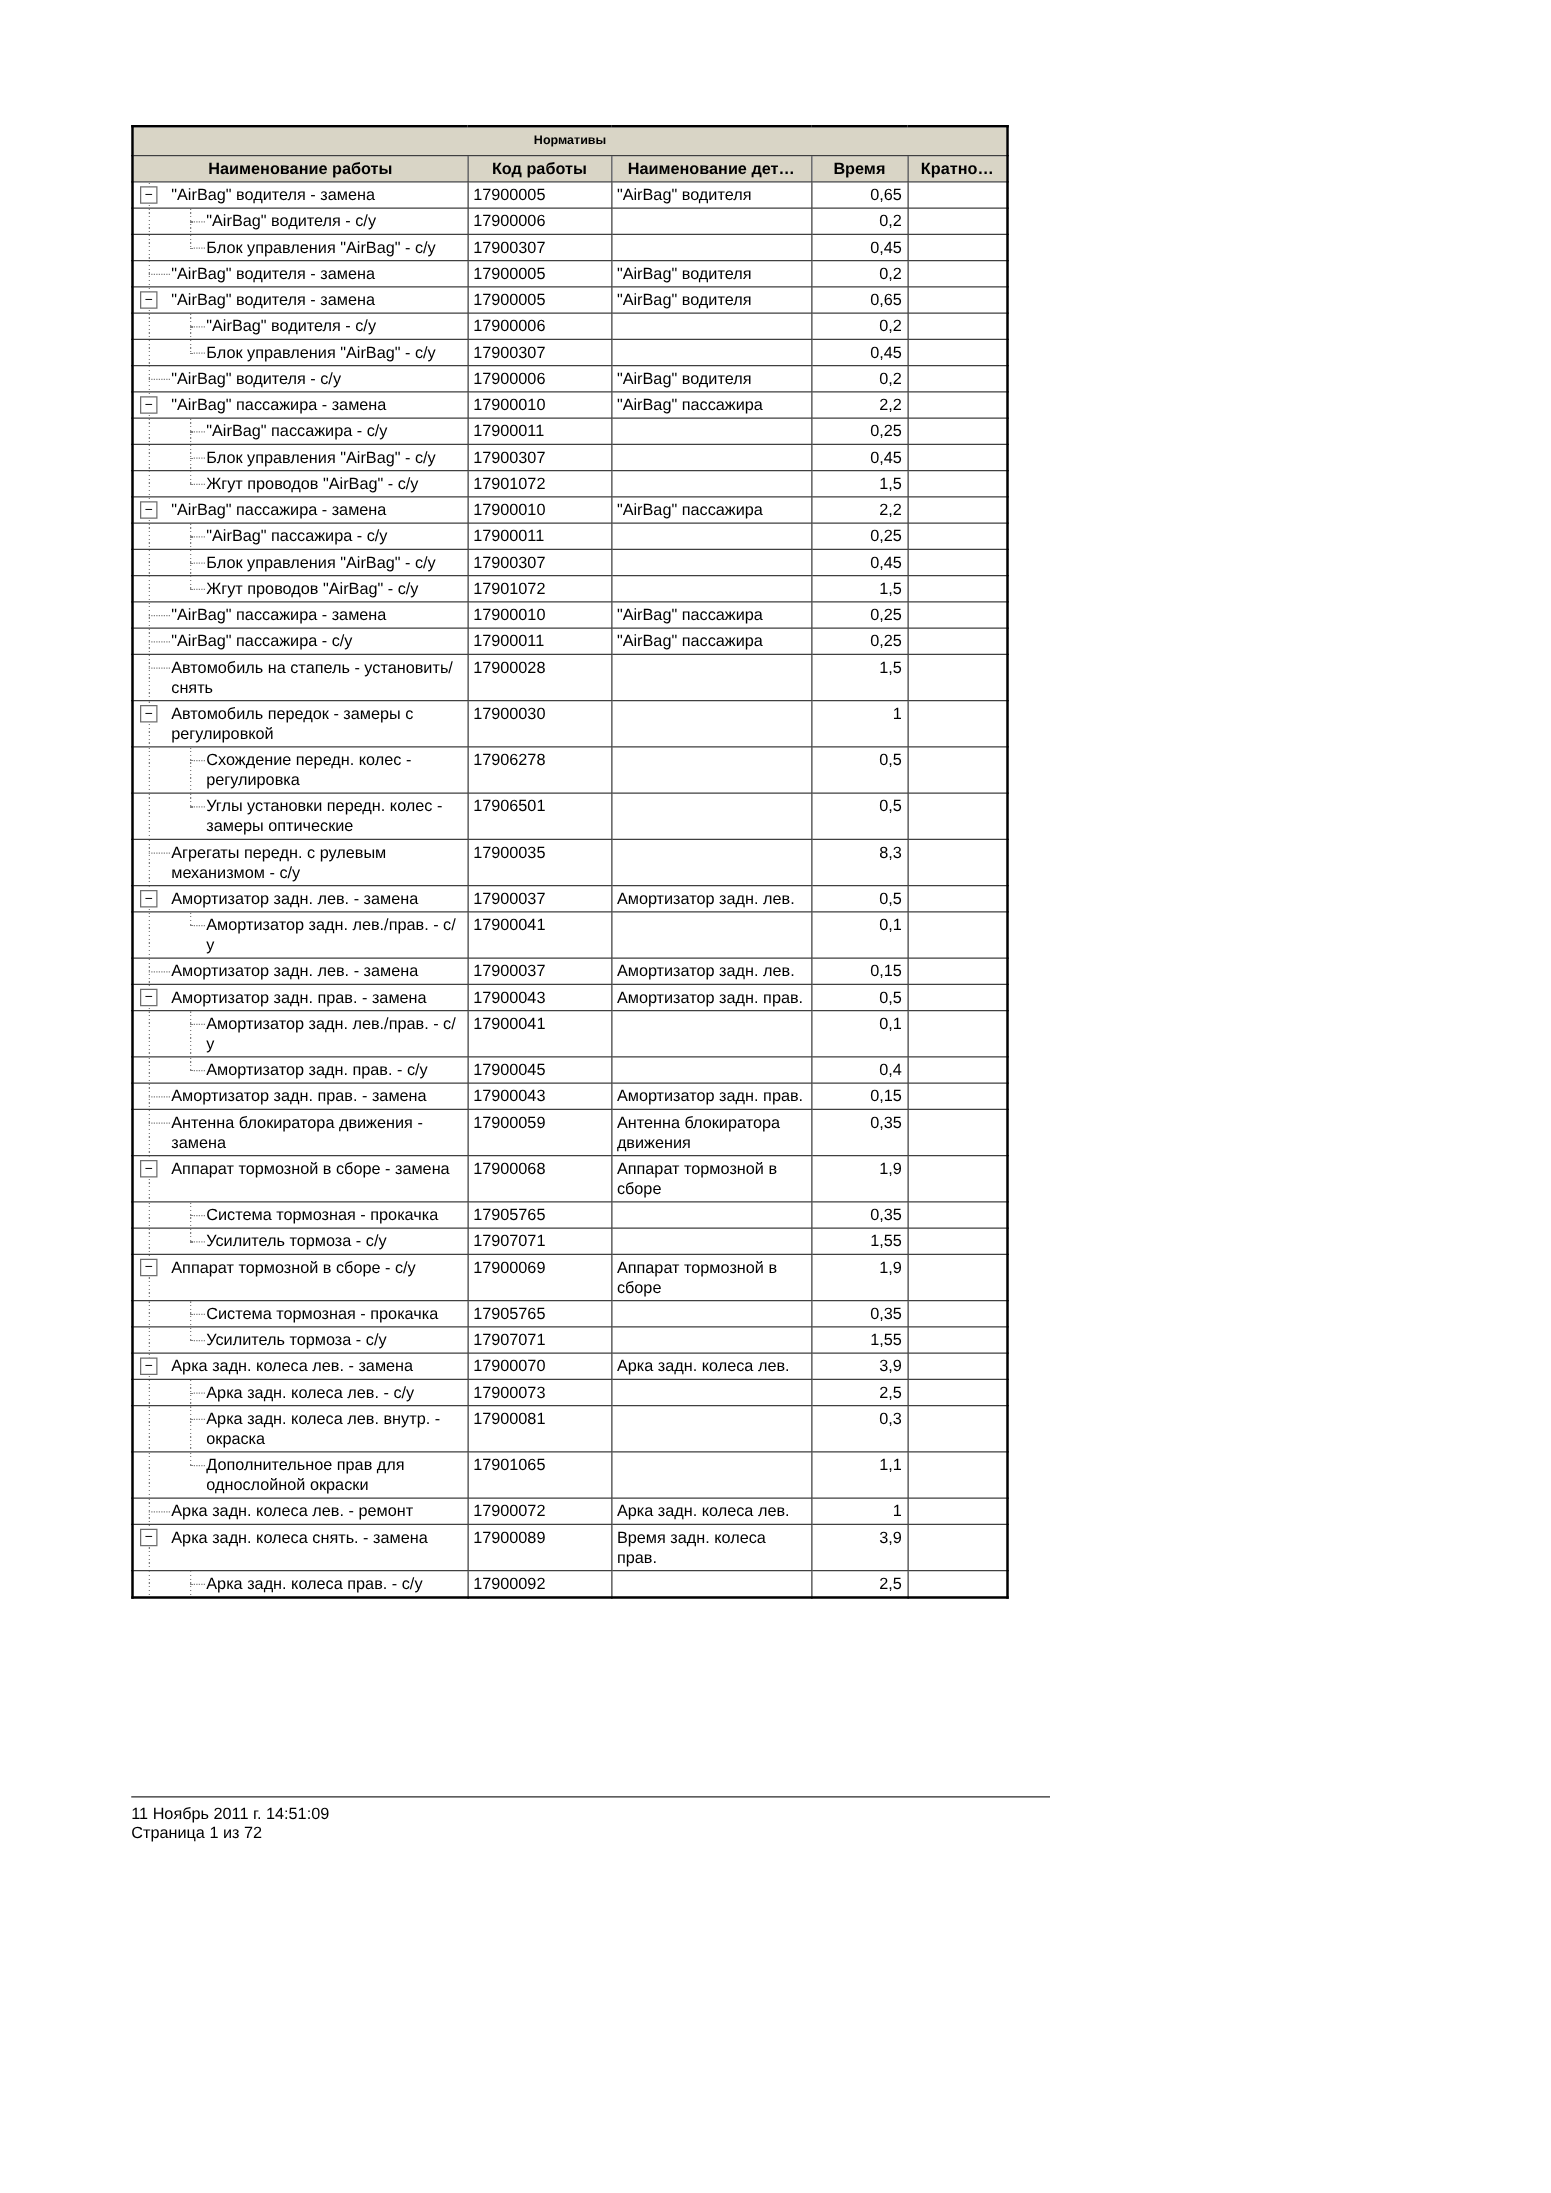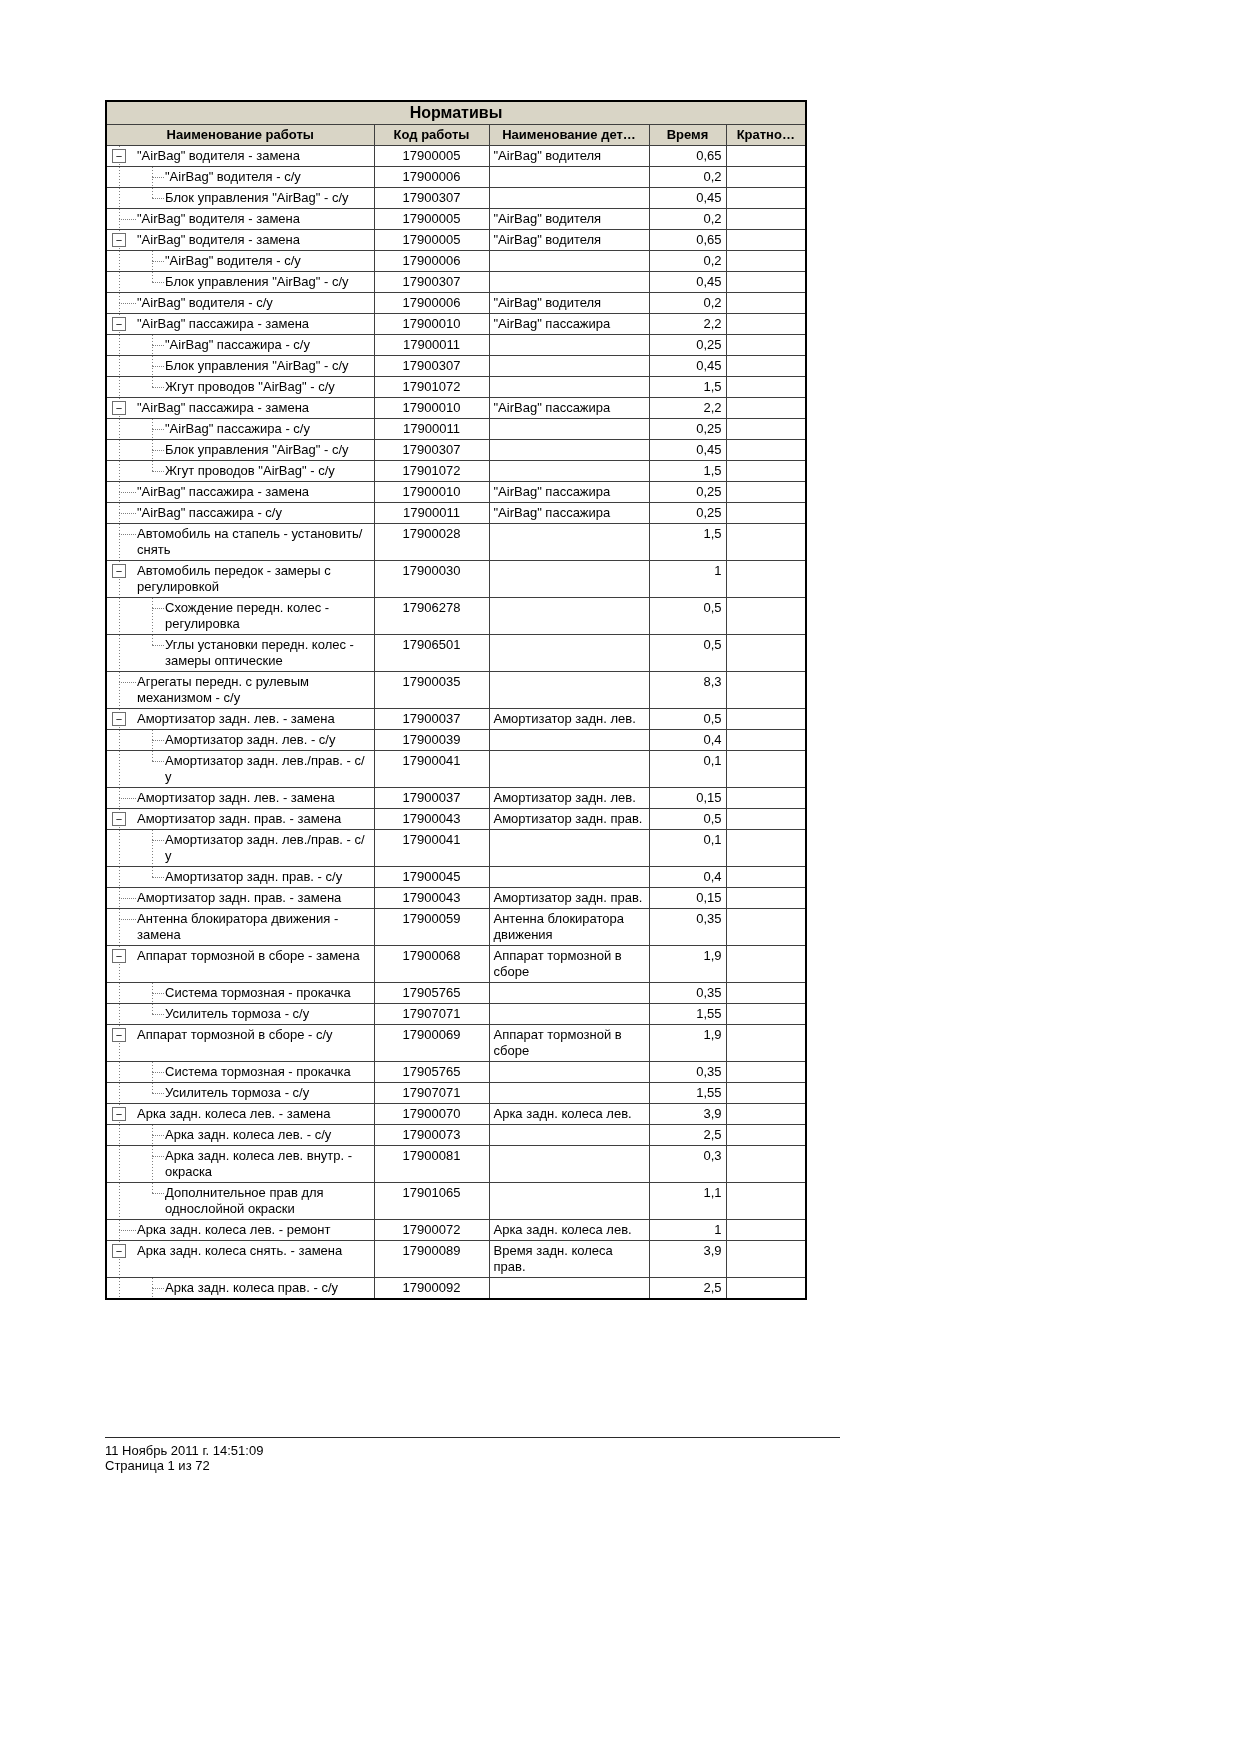--- a/index.html
+++ b/index.html
@@ -36,32 +36,32 @@
   .report th, .report td {
     border: 1px solid var(--grid);
     padding: 2px 4px;
     vertical-align: top;
     overflow: hidden;
   }
   .title-row th {
     background: var(--header-bg);
     text-align: center;
     font-weight: bold;
-    font-size: 16px;
+    font-size: 10px;
     padding: 3px 4px;
   }
   .head-row th {
     background: var(--header-bg);
     text-align: center;
     font-weight: bold;
     white-space: nowrap;
   }
   tbody td { height: 21px; }
   td.c-time { text-align: right; }
-  td.c-code { text-align: center; }
+  td.c-code { text-align: left; }
 
   
   td.c-name { position: relative; }
   tbody td.c-name {
     background-image: repeating-linear-gradient(to bottom, var(--dotted) 0 1px, transparent 1px 3px);
     background-size: 1px 100%;
     background-position: 12px 0;
     background-repeat: no-repeat;
   }
   tr.lvl0 td.c-name { padding-left: 30px; }
@@ -375,30 +375,20 @@
         <tr class="lvl0">
     <td class="c-name">
       <span class="tree-icon t-minus">−</span>
       <span>Амортизатор задн. лев. - замена</span>
     </td>
     <td class="c-code">17900037</td>
     <td class="c-part">Амортизатор задн. лев.</td>
     <td class="c-time">0,5</td>
     <td class="c-mult"></td>
   </tr>
-        <tr class="lvl1">
-    <td class="c-name">
-      <span class="tree-icon t-mid"></span>
-      <span>Амортизатор задн. лев. - с/у</span>
-    </td>
-    <td class="c-code">17900039</td>
-    <td class="c-part"></td>
-    <td class="c-time">0,4</td>
-    <td class="c-mult"></td>
-  </tr>
         <tr class="lvl1 last">
     <td class="c-name">
       <span class="tree-icon t-end"></span>
       <span>Амортизатор задн. лев./прав. - с/у</span>
     </td>
     <td class="c-code">17900041</td>
     <td class="c-part"></td>
     <td class="c-time">0,1</td>
     <td class="c-mult"></td>
   </tr>

